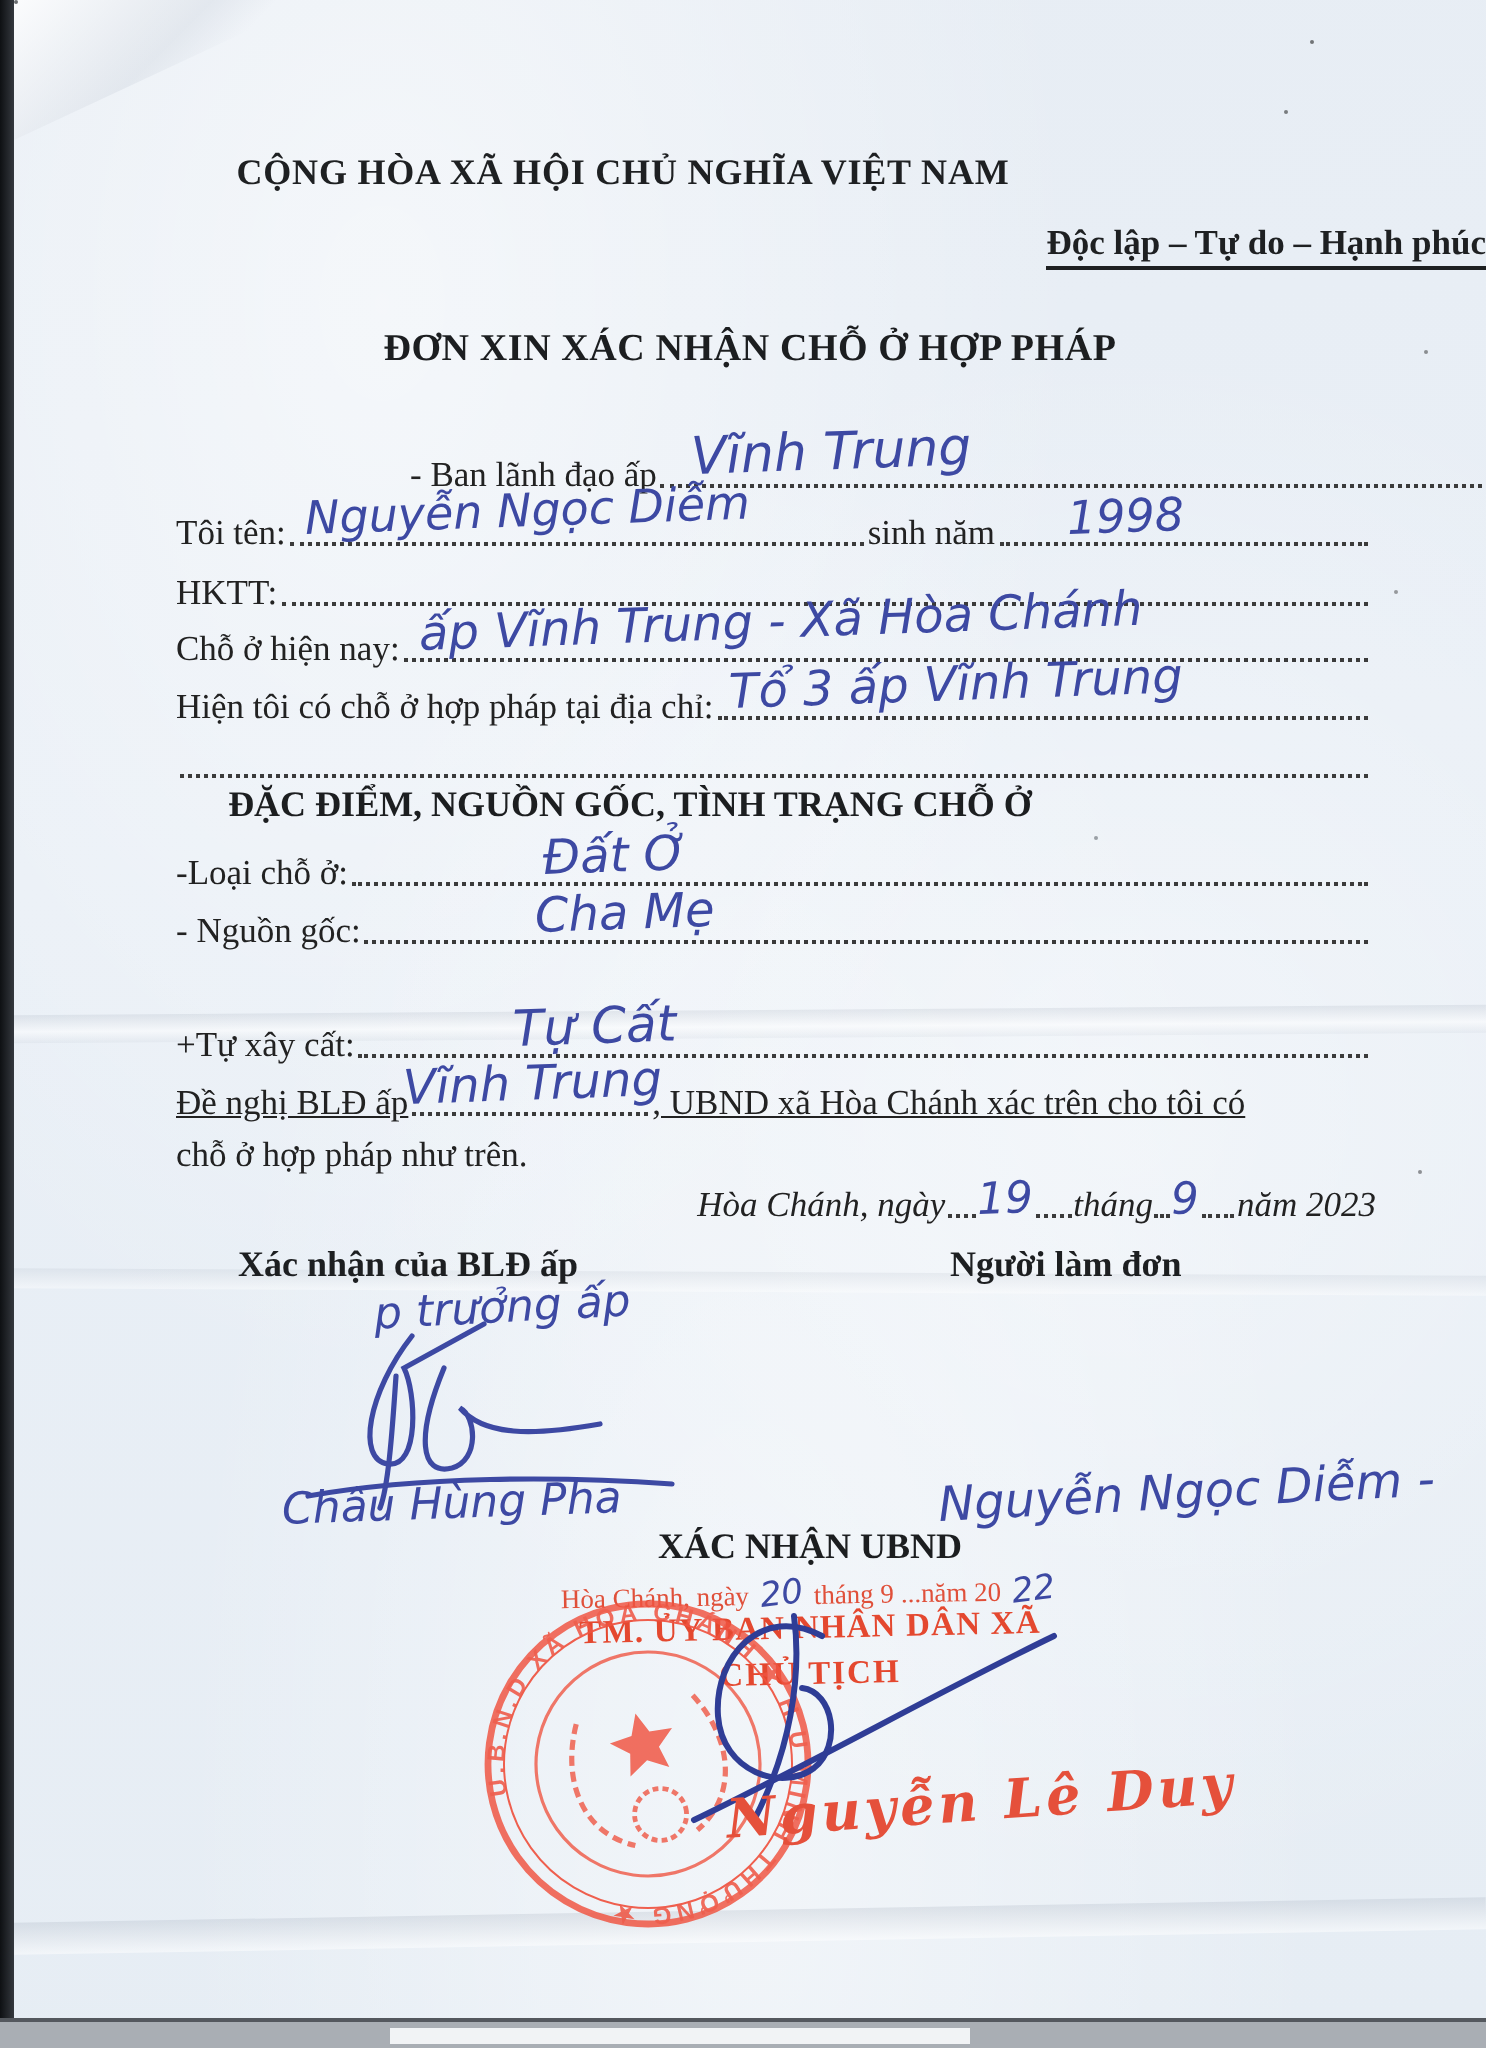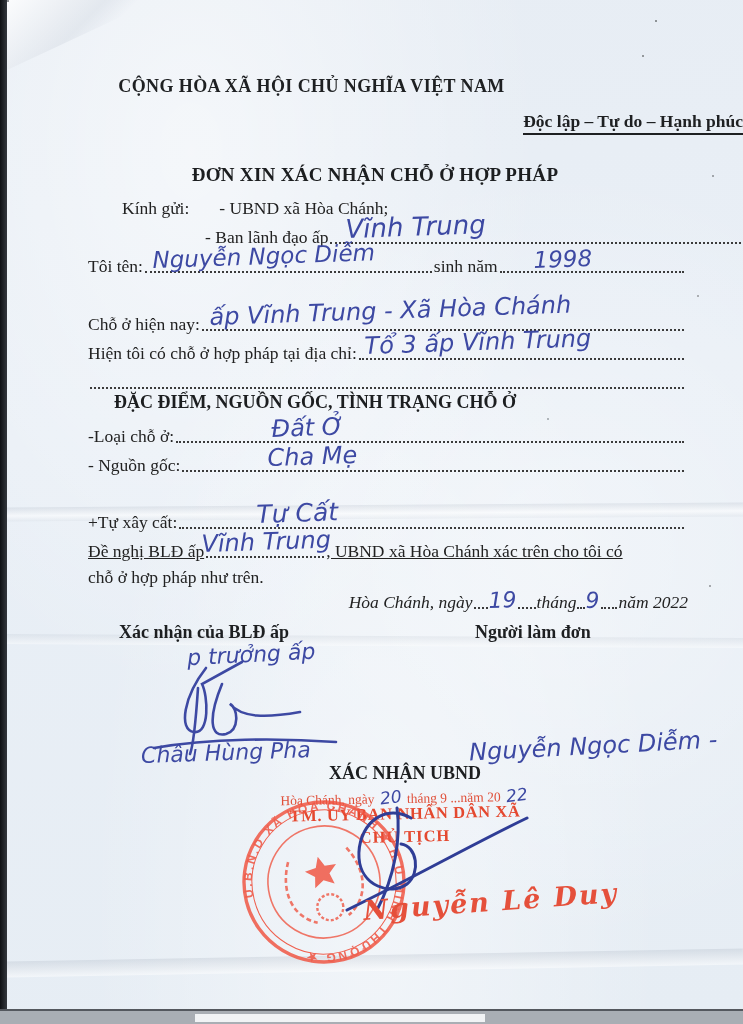--- a/index.html
+++ b/index.html
@@ -83,42 +83,42 @@
   <div class="fold-tl"></div>
   <div class="crease crease1"></div>
   <div class="crease crease2"></div>
   <div class="crease crease3"></div>
   <div class="specks"></div>
 
   <div class="h-national">CỘNG HÒA XÃ HỘI CHỦ NGHĨA VIỆT NAM</div>
   <div class="h-motto"><span>Độc lập – Tự do – Hạnh phúc</span></div>
   <div class="doc-title">ĐƠN XIN XÁC NHẬN CHỖ Ở HỢP PHÁP</div>
 
-  <div class="fline" style="top:193px;padding-left:34px;">
-    <span>Kính gửi:</span>
-    <span style="margin-left:30px;">- UBND xã Hòa Chánh;</span>
-  </div>
   <div class="fline" style="top:222px;padding-left:117px;">
     <span>- Ban lãnh đạo ấp</span>
     <span class="dots">
       <span class="hand" style="left:16px;font-size:26px;">Vĩnh Trung</span>
     </span>
   </div>
 
   <div class="fline" style="top:251px;">
     <span>Tôi tên:</span>
     <span class="dots fl2">
       <span class="hand" style="left:8px;font-size:23px;">Nguyễn Ngọc Diễm</span>
     </span>
     <span>sinh năm</span>
     <span class="dots fl1">
       <span class="hand" style="left:34px;font-size:23px;">1998</span>
     </span>
   </div>
 
+  <div class="fline" style="top:281px;">
+    <span>HKTT:</span>
+    <span class="dots"></span>
+  </div>
 
   <div class="fline" style="top:309px;">
     <span>Chỗ ở hiện nay:</span>
     <span class="dots">
       <span class="hand" style="left:8px;font-size:24px;">ấp Vĩnh Trung - Xã Hòa Chánh</span>
     </span>
   </div>
 
   <div class="fline" style="top:338px;">
     <span>Hiện tôi có chỗ ở hợp pháp tại địa chỉ:</span>
@@ -165,21 +165,21 @@
 
   <div class="date-line">
     <span>Hòa Chánh, ngày</span>
     <span class="dseg" style="width:14px;"></span>
     <span class="hand" style="position:relative;bottom:0;font-size:22px;">19</span>
     <span class="dseg" style="width:18px;"></span>
     <span>tháng</span>
     <span class="dseg" style="width:8px;"></span>
     <span class="hand" style="position:relative;bottom:0;font-size:22px;">9</span>
     <span class="dseg" style="width:16px;"></span>
-    <span>năm 2022</span>
+    <span>năm 2023</span>
   </div>
 
   <div class="sig-title" style="left:112px;top:622px;">Xác nhận của BLĐ ấp</div>
   <div class="sig-title" style="left:468px;top:622px;">Người làm đơn</div>
 
   <div class="hand-free" style="left:180px;top:642px;font-size:22px;transform:rotate(-3deg);">p trưởng ấp</div>
 
   <svg class="bld-sig" viewBox="0 0 195 100">
     <g fill="none" stroke="#3d49a3" stroke-width="2.6" stroke-linecap="round">
       <path d="M56,10 C34,38 28,72 44,74 C60,76 58,38 52,26 L92,4"></path>

